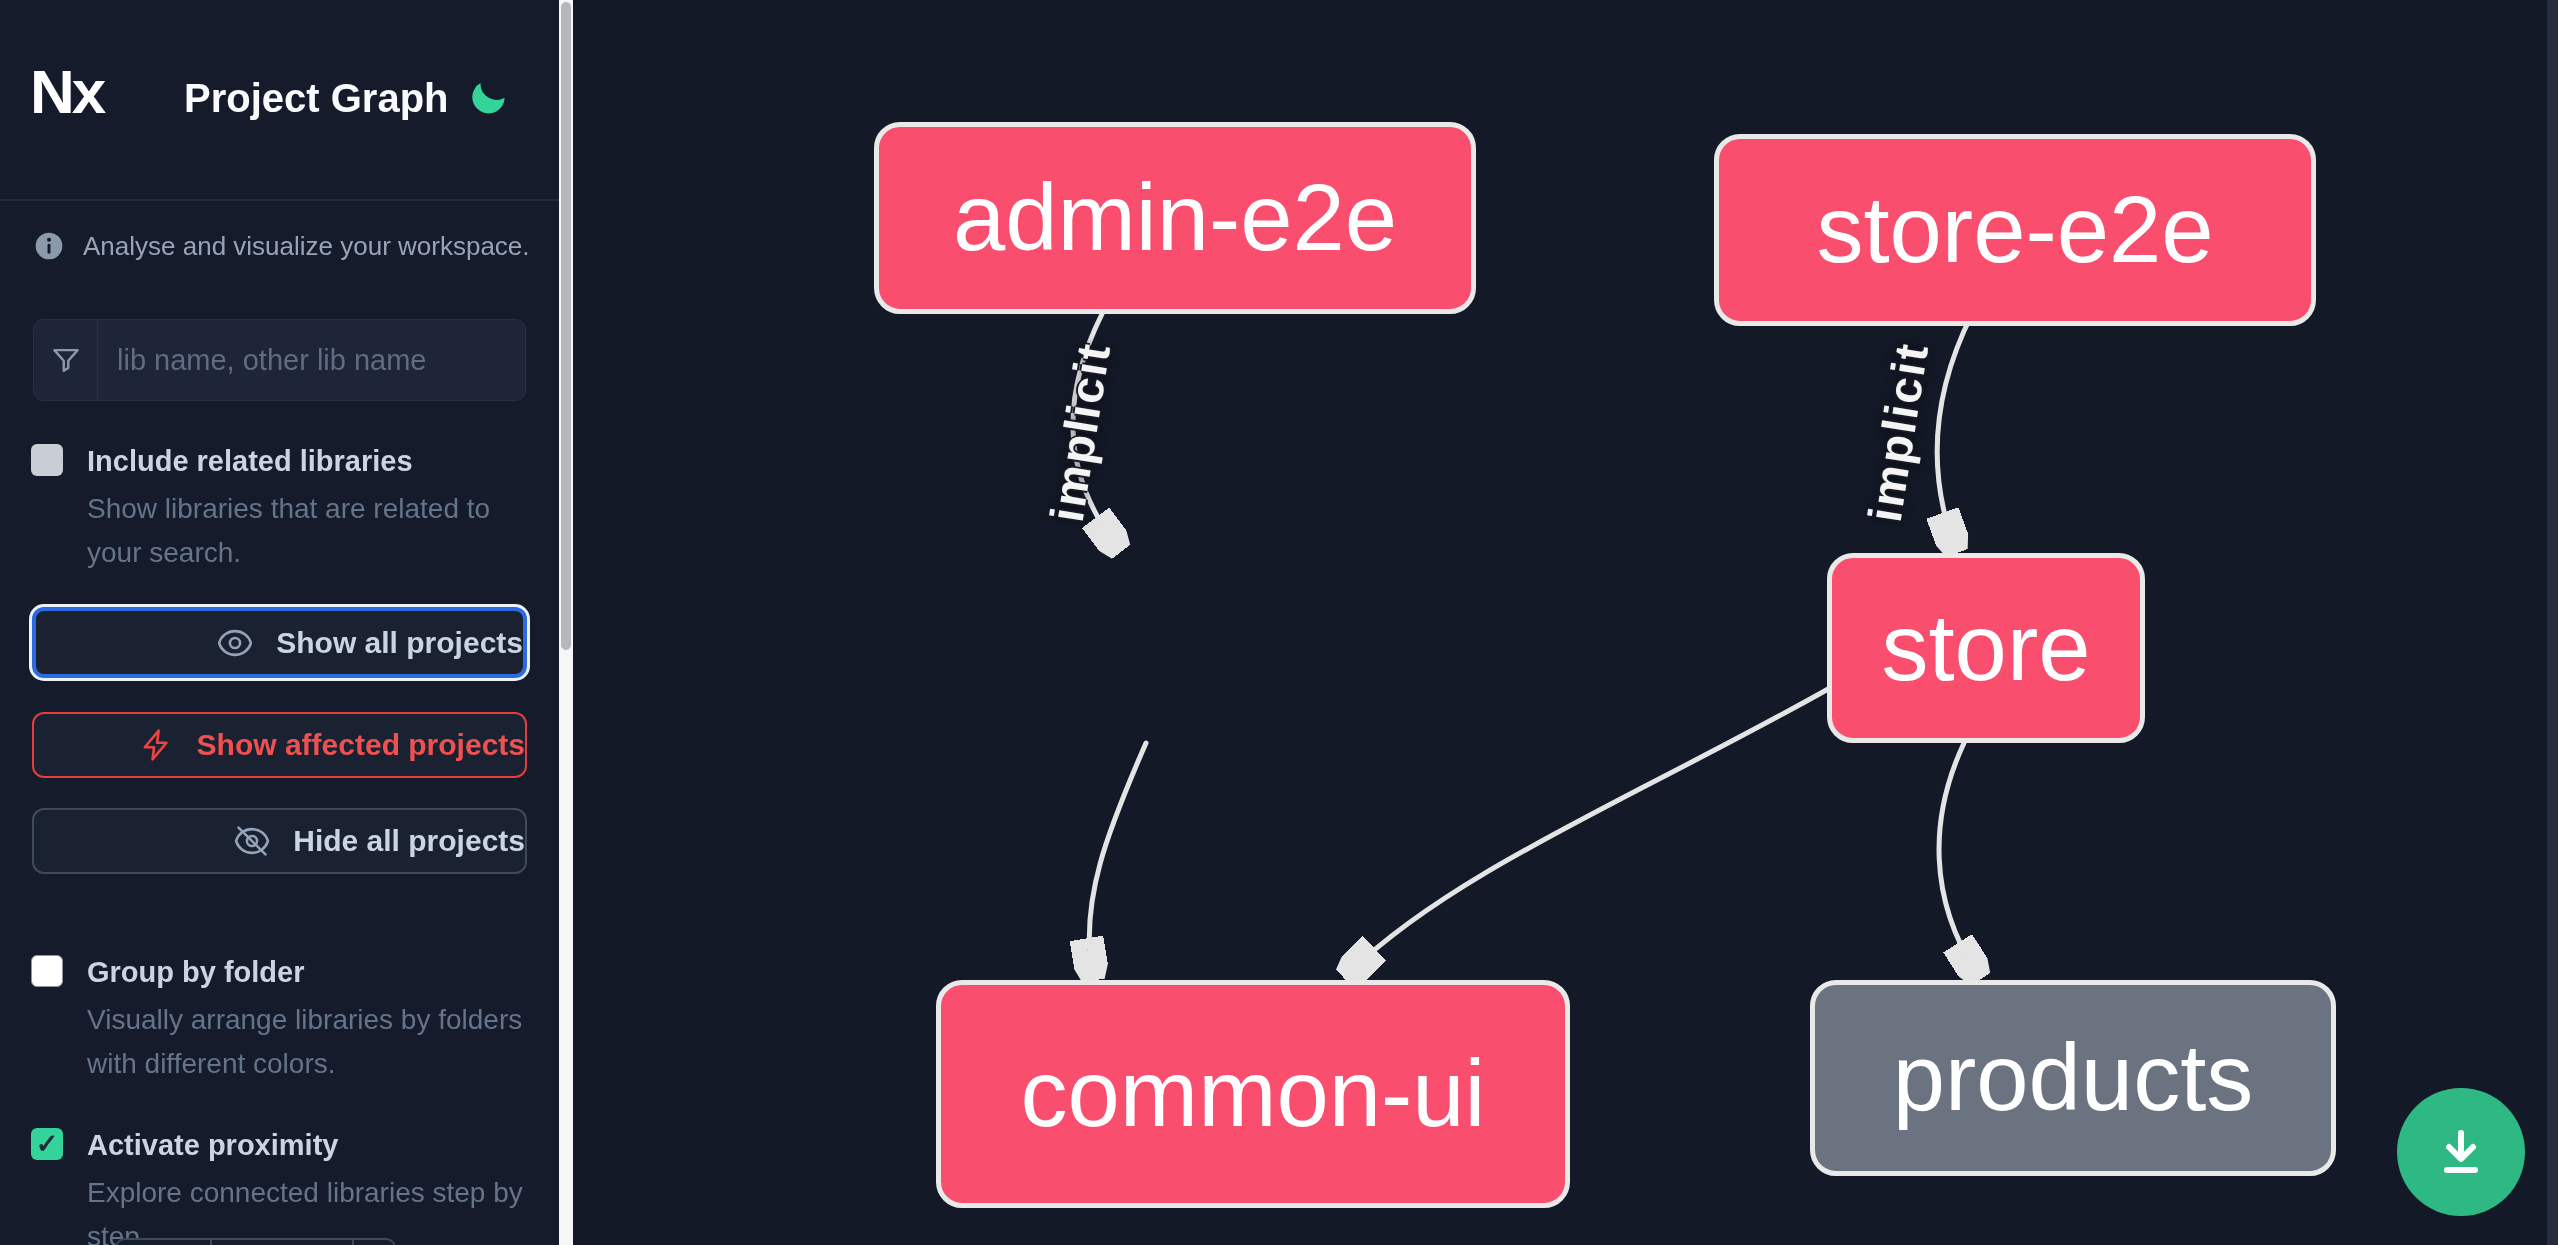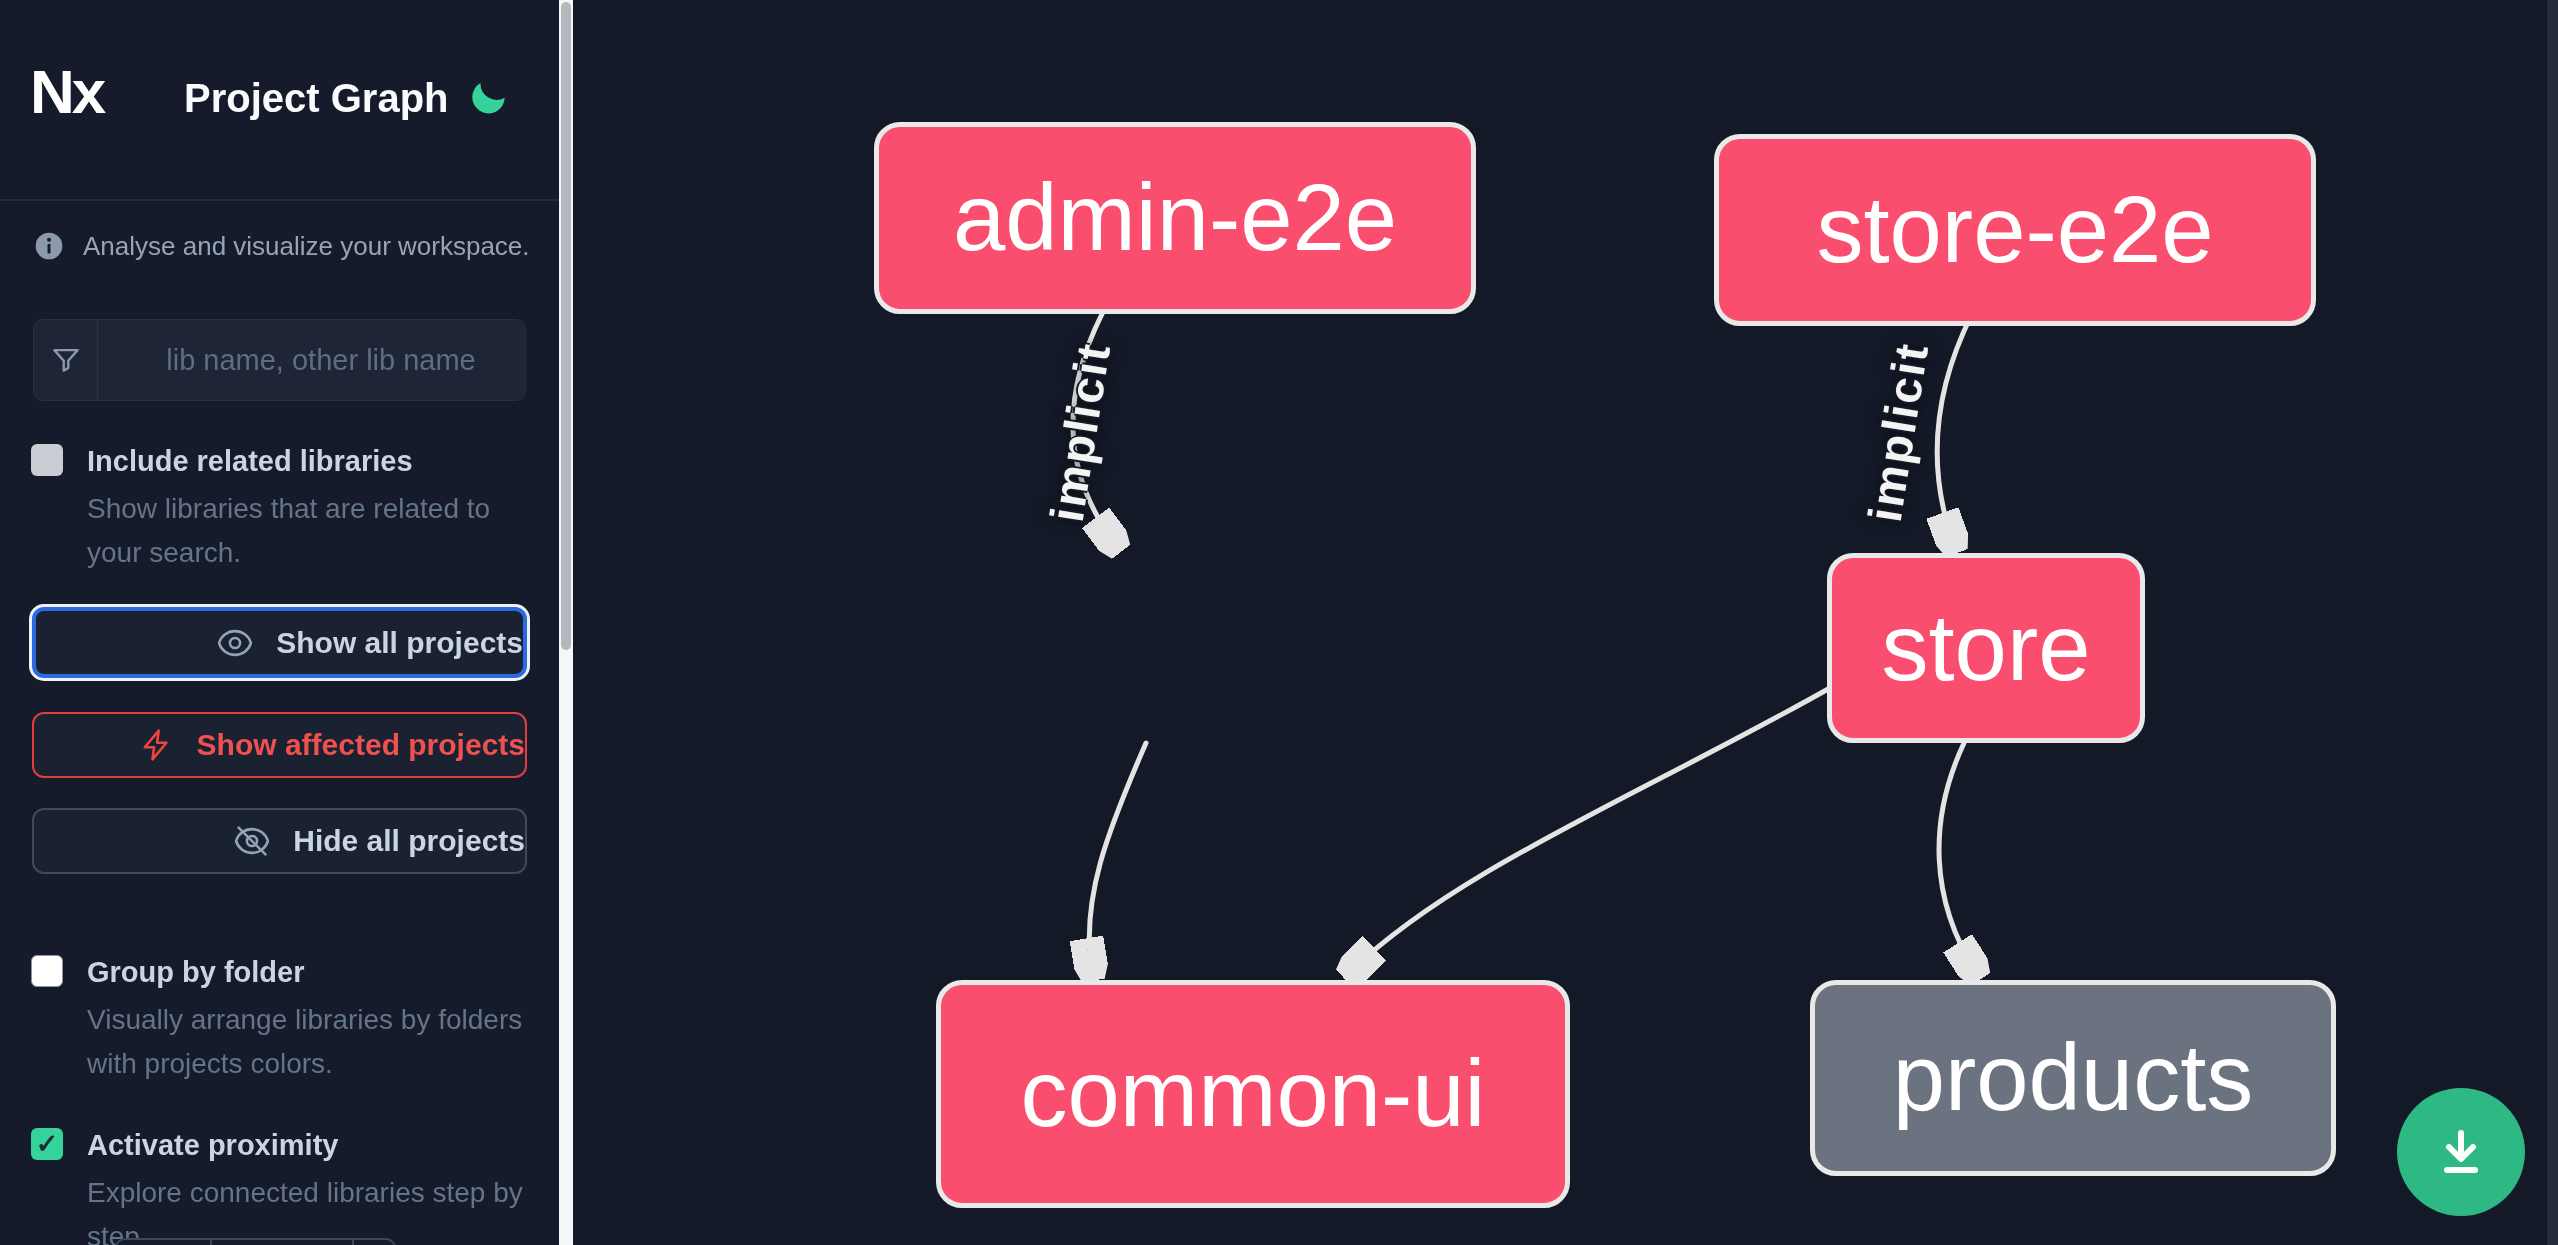--- a/index.html
+++ b/index.html
@@ -50,21 +50,21 @@
   .hdr-divider{position:absolute;left:0;top:199px;width:559px;height:2px;background:#242c3c;}
   .tagline-row{position:absolute;left:33px;top:230px;display:flex;align-items:flex-end;gap:18px;}
   .tagline-row .txt{color:#97a4b7;font-size:26px;font-weight:500;}
   .searchbox{
     position:absolute;left:33px;top:319px;width:493px;height:82px;box-sizing:border-box;
     background:#1d2536;border:1px solid #273043;border-radius:10px;display:flex;align-items:stretch;
   }
   .funnel-cell{width:63px;display:flex;align-items:center;justify-content:center;border-right:1px solid #2b3446;}
   .searchbox input{
     flex:1;background:transparent;border:none;outline:none;color:#cbd5e1;
-    font-size:29px;padding:0 0 0 19px;font-family:"Liberation Sans",sans-serif;text-align:center;
+    font-size:29px;padding:0 0 0 19px;font-family:"Liberation Sans",sans-serif;
   }
   .searchbox input::placeholder{color:#5f6d83;}
   .opt{position:absolute;left:31px;width:500px;}
   .opt-include{top:444px;}
   .opt-group{top:955px;}
   .opt-prox{top:1128px;}
   .checkbox{
     position:absolute;left:0;top:0;width:32px;height:32px;border-radius:6px;
     background:#c9ced5;cursor:pointer;display:flex;align-items:center;justify-content:center;
   }
@@ -187,21 +187,21 @@
       <path d="M2.04 12.32a1 1 0 0 1 0-.64C3.42 7.51 7.36 4.5 12 4.5s8.58 3.01 9.96 7.18a1 1 0 0 1 0 .64C20.58 16.49 16.64 19.5 12 19.5S3.42 16.49 2.04 12.32z"></path>
       <circle cx="12" cy="12" r="3.2"></circle>
       <path d="M3.5 3.5 20.5 20.5"></path>
     </svg>
     <span>Hide all projects</span>
   </button>
 
   <div class="opt opt-group">
     <div class="checkbox white"></div>
     <div class="lbl">Group by folder</div>
-    <div class="desc">Visually arrange libraries by folders with projects colors.</div>
+    <div class="desc">Visually arrange libraries by folders with different colors.</div>
   </div>
 
   <div class="opt opt-prox">
     <div class="checkbox on">
         <span class="tick">✓</span>
       </div>
     <div class="lbl">Activate proximity</div>
     <div class="desc">Explore connected libraries step by step.</div>
   </div>
 

